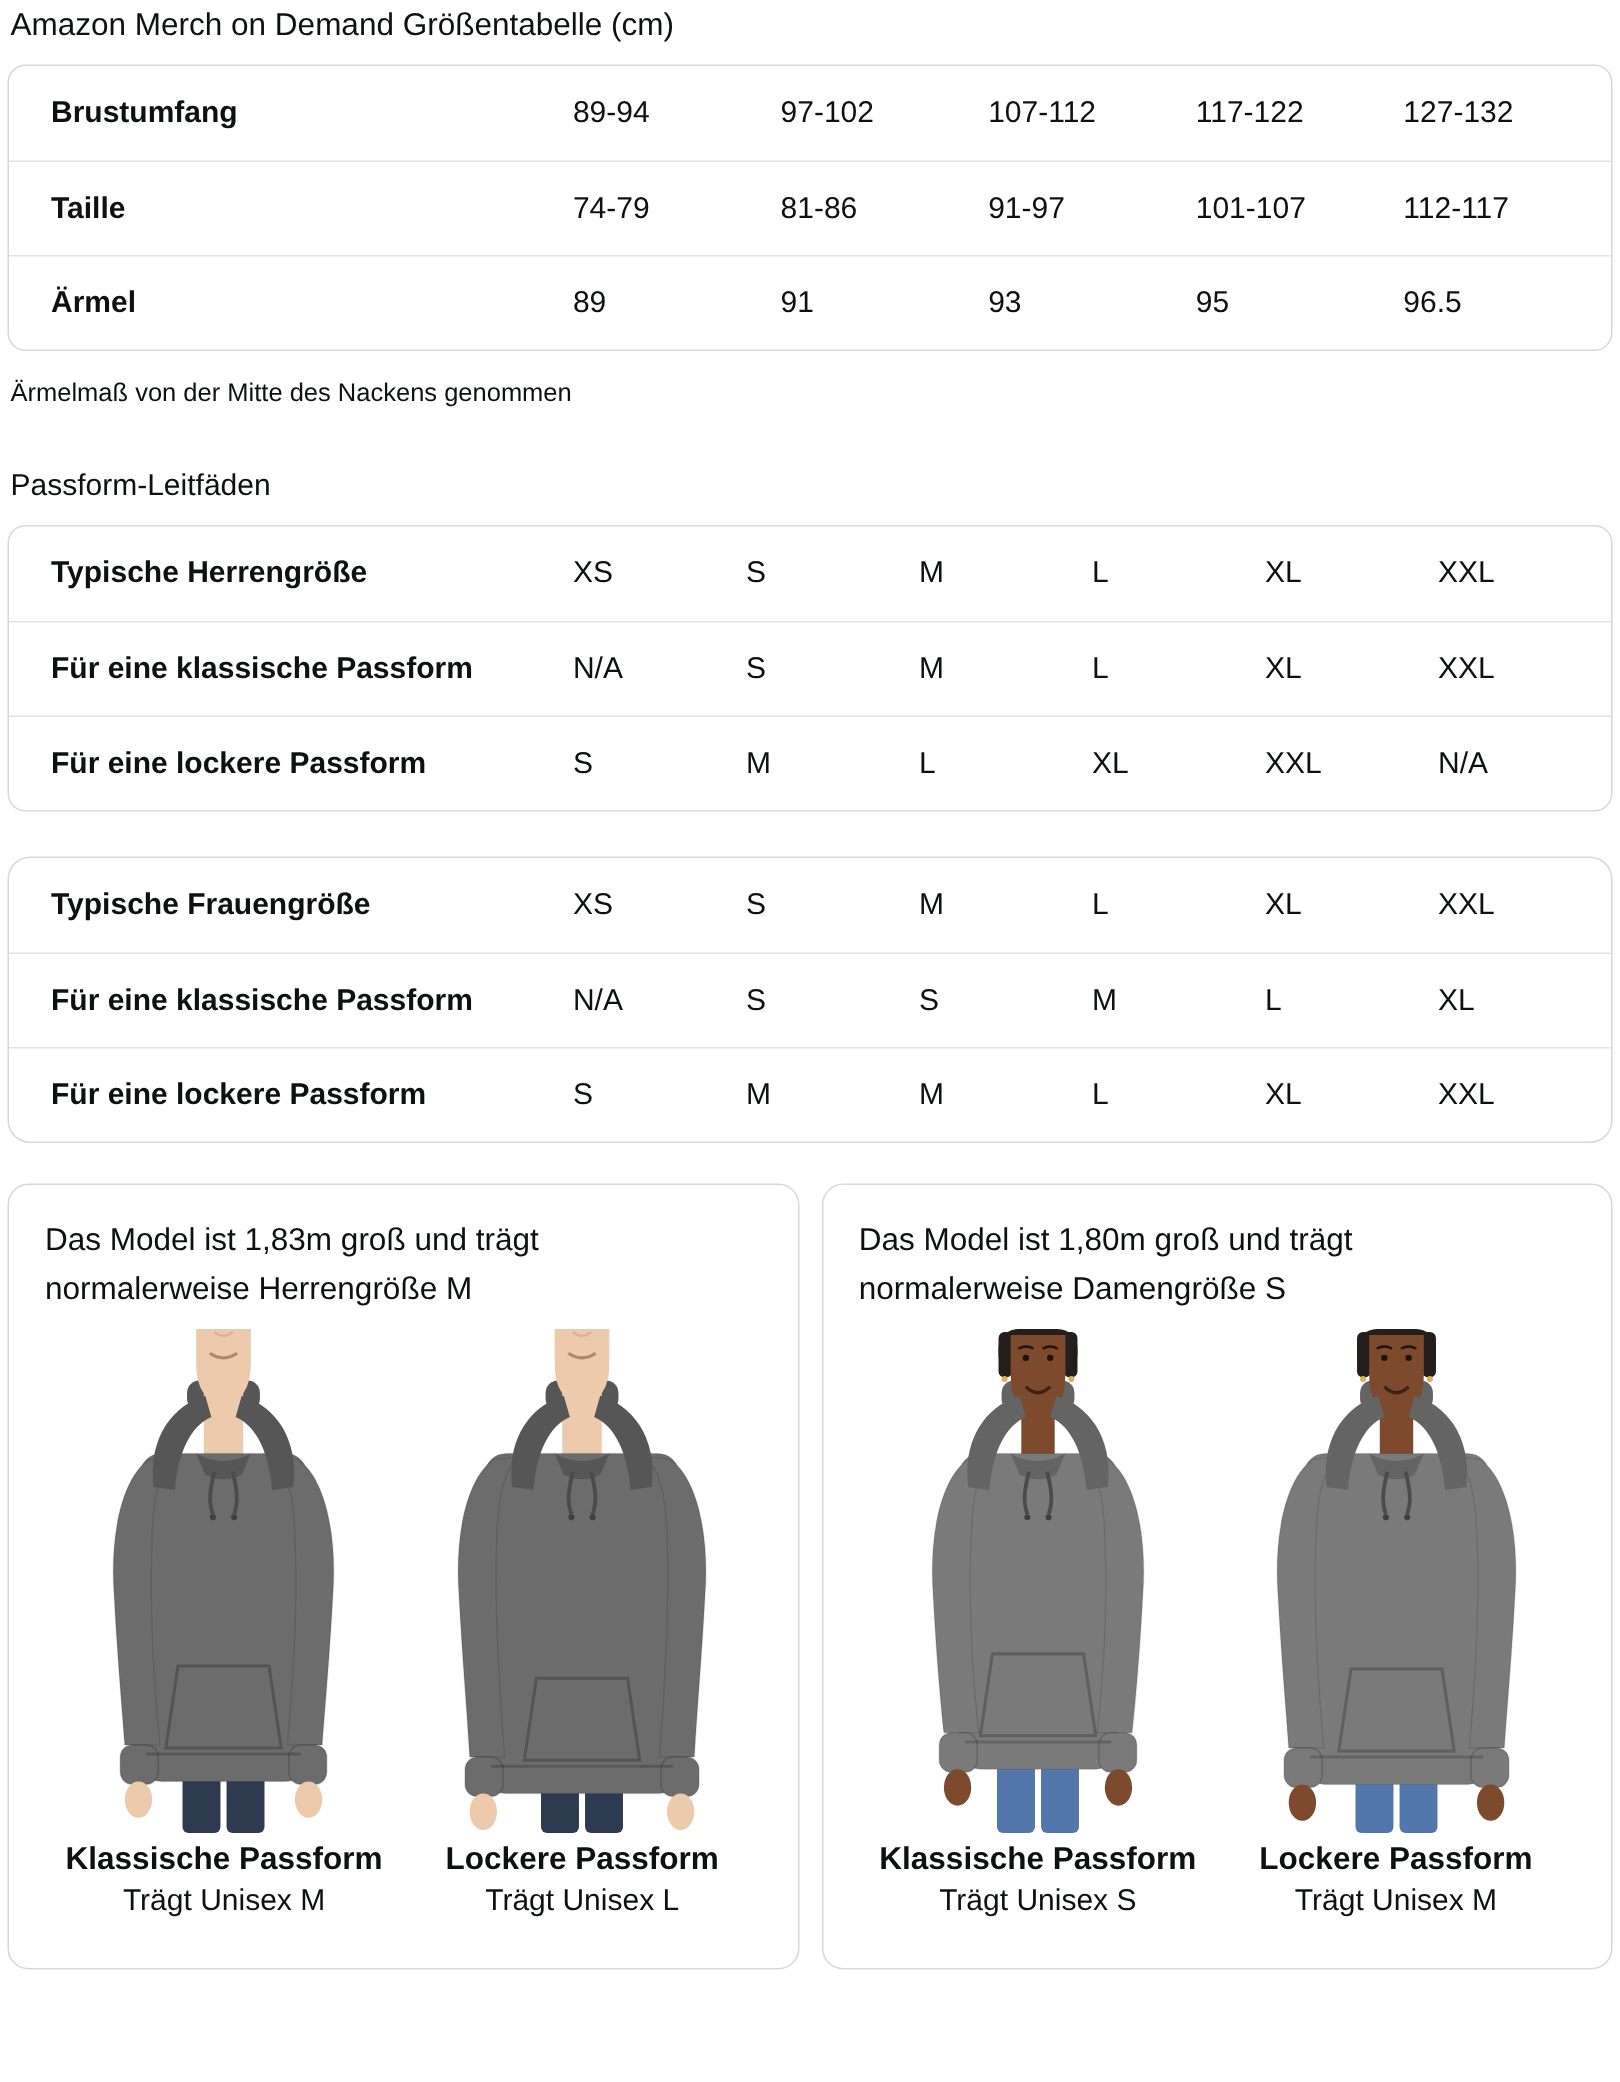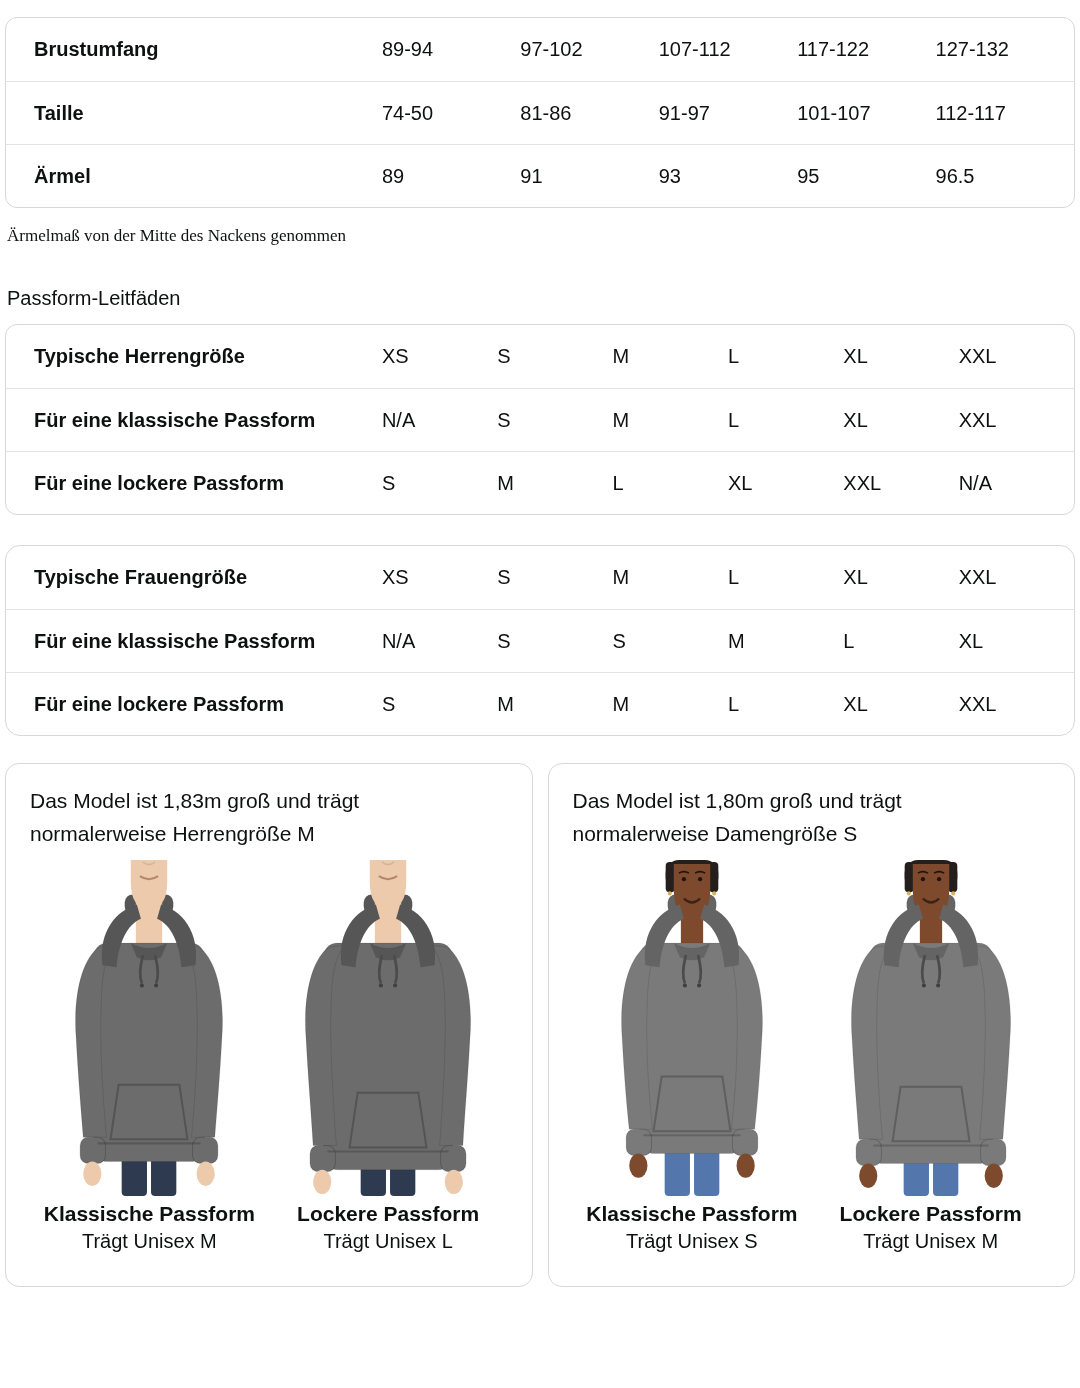--- a/index.html
+++ b/index.html
@@ -27,21 +27,21 @@
   table.tbl th { font-weight: 700; padding-left: 28px; }
   table.tbl tr + tr th, table.tbl tr + tr td { border-top: 1px solid var(--divider, #e3e3e3); }
 
   .size-tbl { margin-top: 13px; }
   .size-tbl col.lbl { width: 35.2%; } .size-tbl col.v { width: 12.96%; }
 
   .fit-tbl col.lbl { width: 35.2%; } .fit-tbl col.v { width: 10.8%; }
   .fit-tbl.men { margin-top: 13px; }
   .fit-tbl.women { margin-top: 30px; border-radius: 15px; }
 
-  .sleeve-note { font-size: 17px; margin: 17px 0 0 2px; line-height: 22px; font-family: Liberation Serif, serif; }
+  .sleeve-note { font-size: 17px; margin: 17px 0 0 2px; line-height: 22px; }
   .section-heading { font-size: 20px; font-weight: 400; margin: 38px 0 0 2px; line-height: 26px; }
 
   .cards { display: flex; gap: 15px; margin-top: 27px; align-items: stretch; justify-content: flex-end; }
   .card {
     flex: 1; height: 524px;
     border: 1px solid var(--border, #d5d9d9);
     border-radius: 14px;
     padding: 20px 24px 14px 24px;
   }
   .card-heading { font-size: 21px; font-weight: 400; line-height: 33px; max-width: 420px; }
@@ -52,20 +52,21 @@
   .model-box svg { width: 100%; height: 336px; }
   figcaption { text-align: center; margin-top: 4px; }
   .fit-label { display: block; font-size: 21px; font-weight: 700; line-height: 27px; }
   .wears-label { display: block; font-size: 20px; font-weight: 400; line-height: 25px; margin-top: 2px; }
 </style>
 </head>
 <body>
 
 <div class="page">
 
+  <h1 class="page-title">Amazon Merch on Demand Größentabelle (cm)</h1>
 
   <table class="tbl size-tbl">
     <colgroup>
         <col class="lbl">
         <col class="v">
         <col class="v">
         <col class="v">
         <col class="v">
         <col class="v">
       </colgroup>
@@ -73,21 +74,21 @@
     <tr>
       <th>Brustumfang</th>
       <td>89-94</td>
       <td>97-102</td>
       <td>107-112</td>
       <td>117-122</td>
       <td>127-132</td>
     </tr>
     <tr>
       <th>Taille</th>
-      <td>74-50</td>
+      <td>74-79</td>
       <td>81-86</td>
       <td>91-97</td>
       <td>101-107</td>
       <td>112-117</td>
     </tr>
     <tr>
       <th>Ärmel</th>
       <td>89</td>
       <td>91</td>
       <td>93</td>

